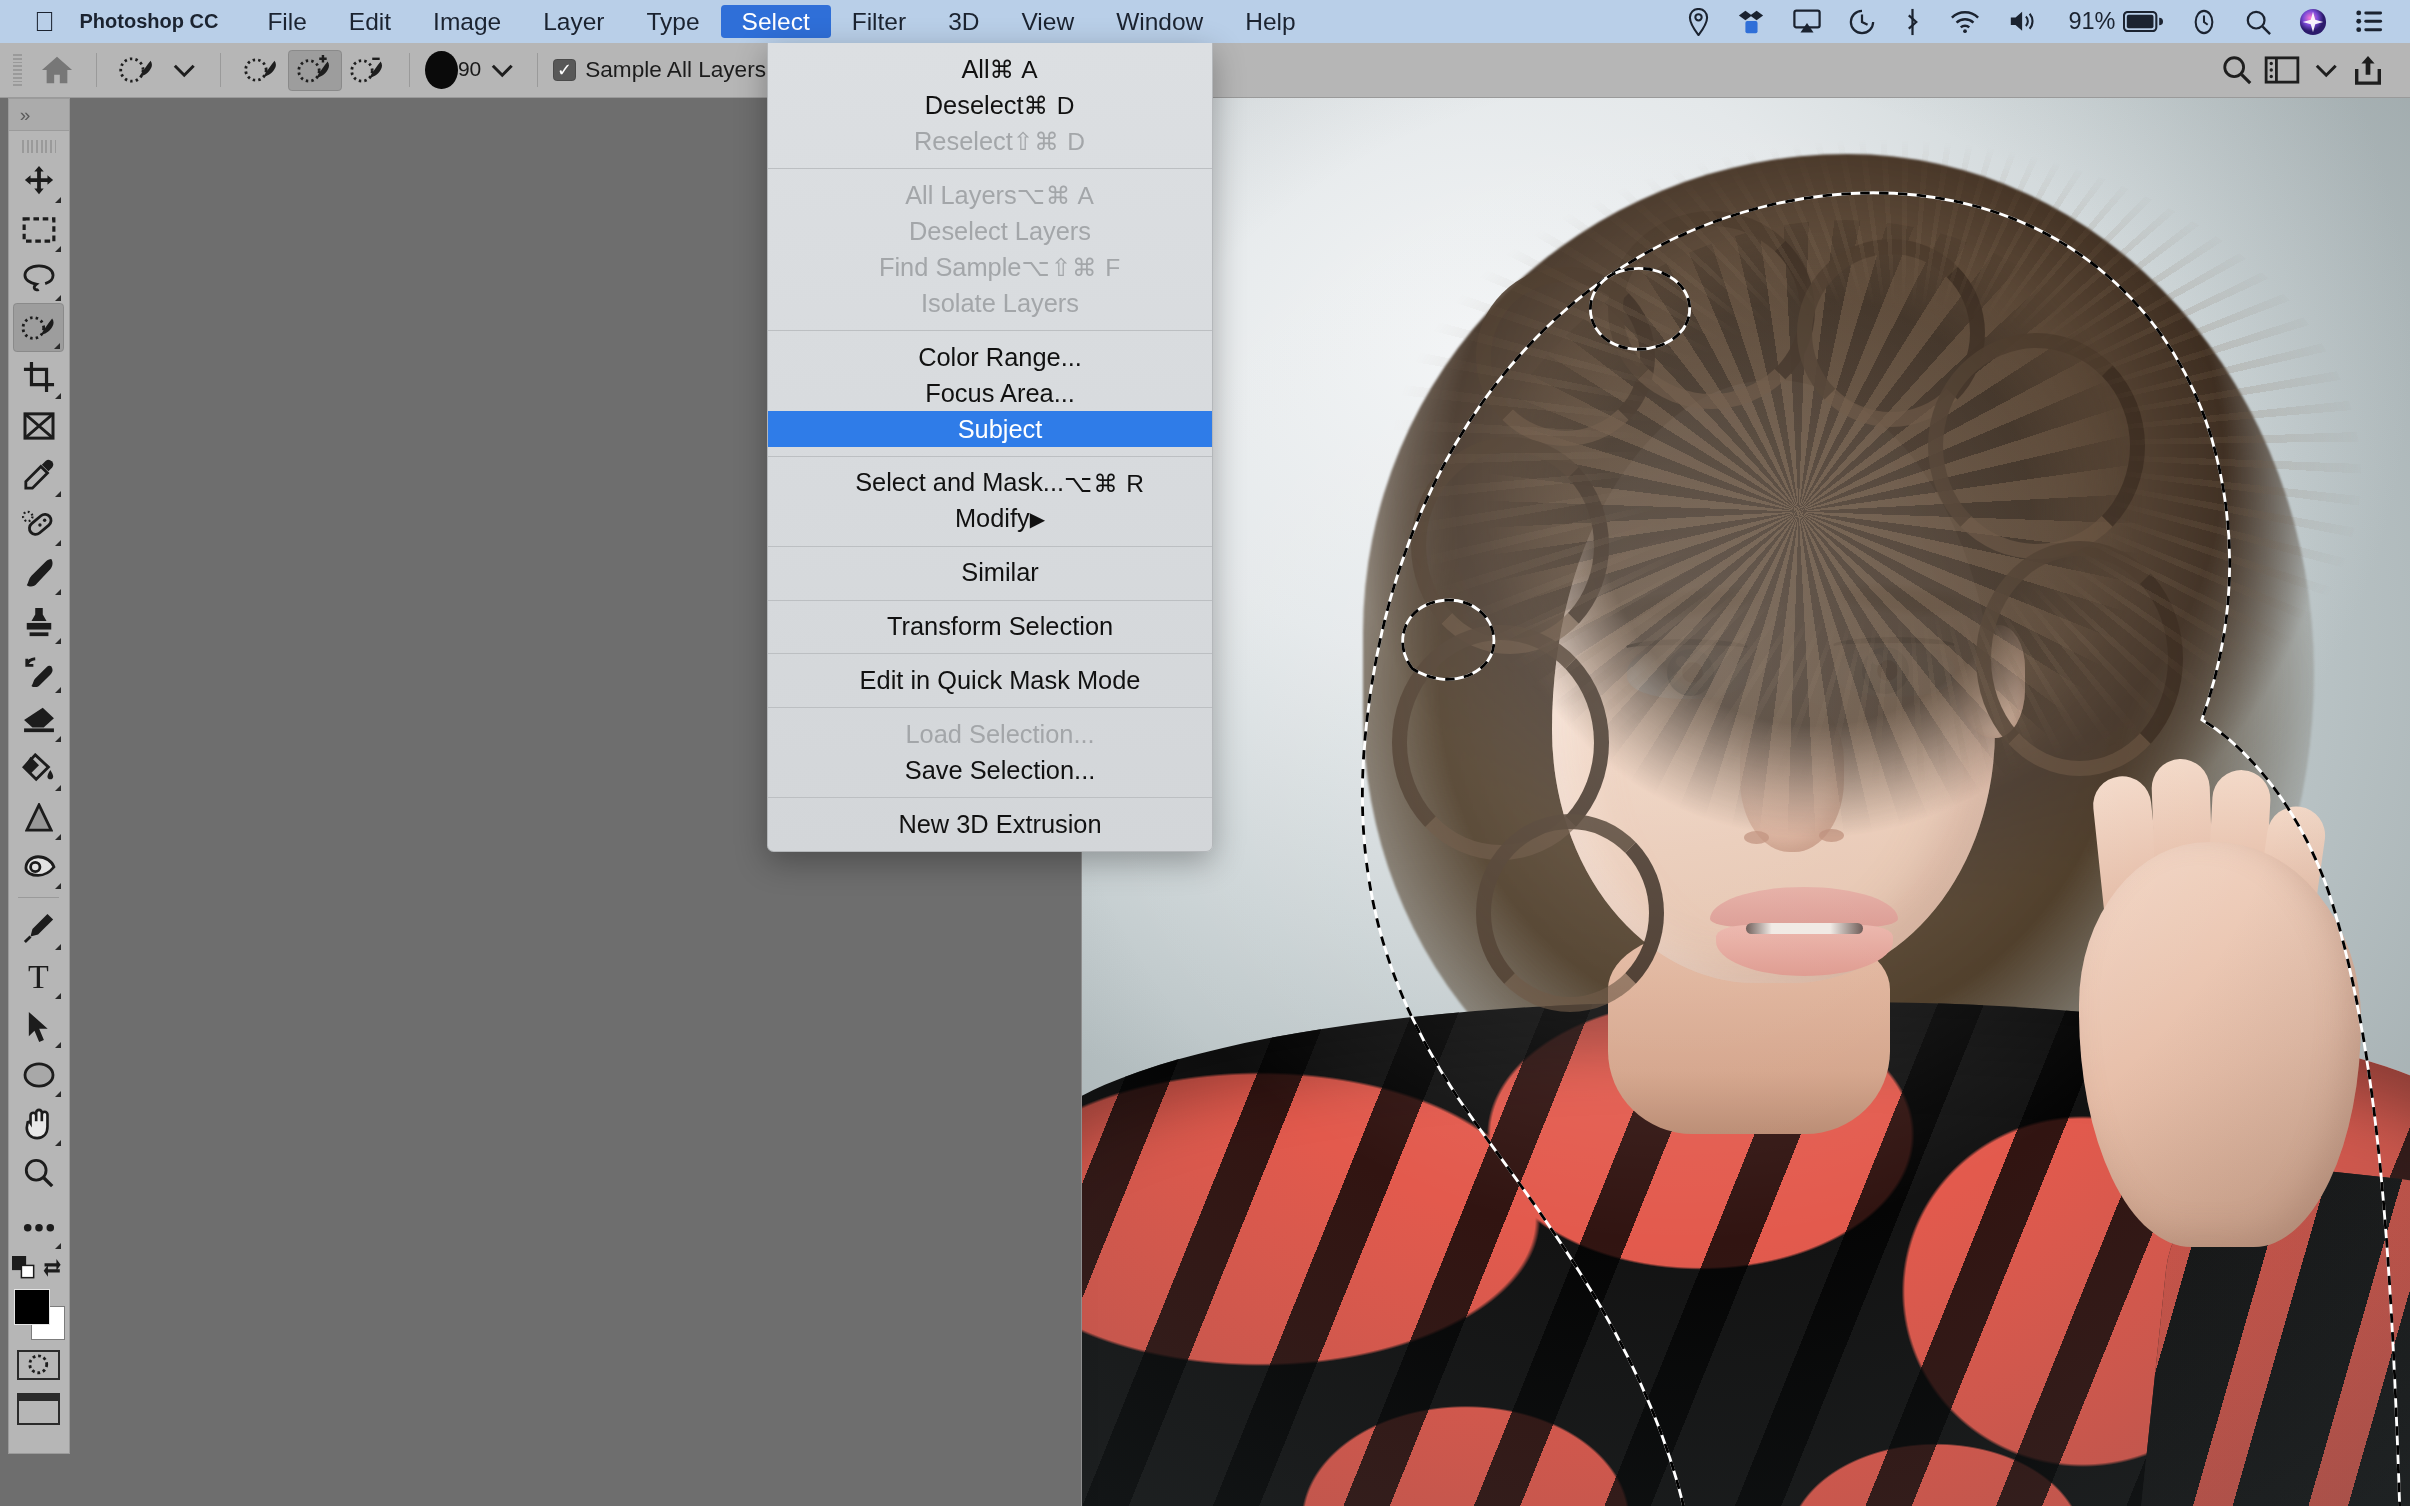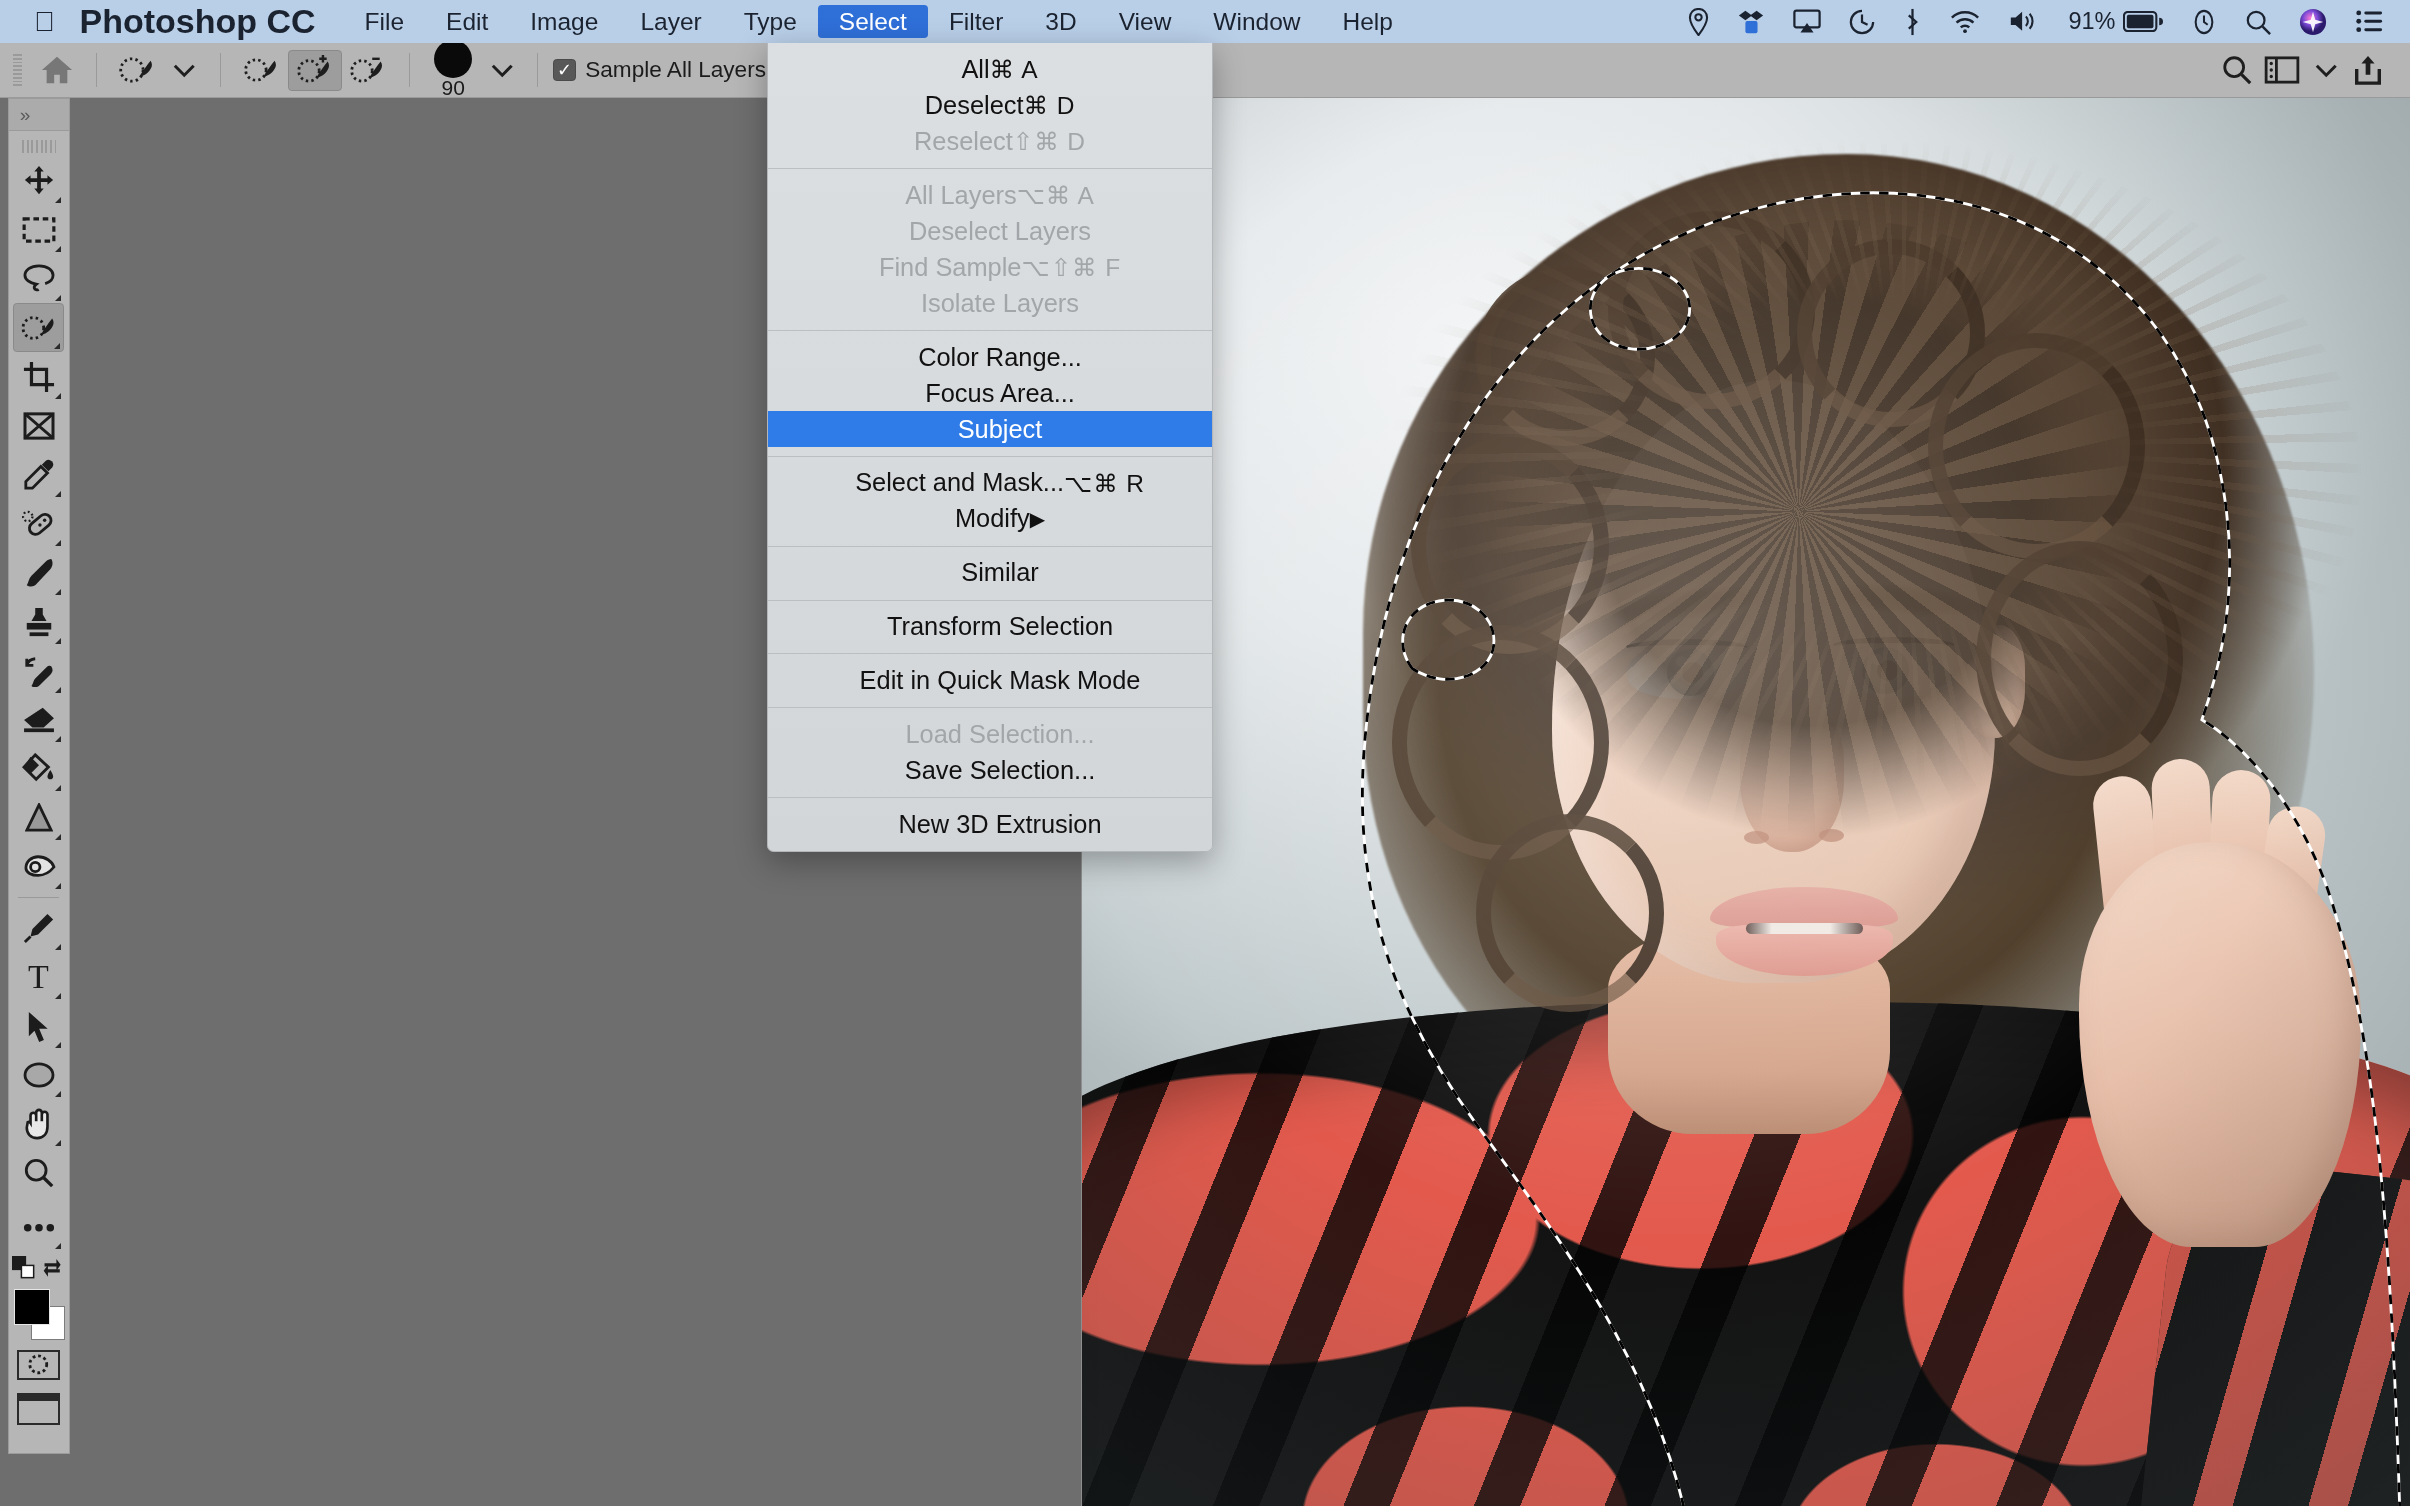--- a/index.html
+++ b/index.html
@@ -13,21 +13,21 @@
   
   #menubar {
     position: absolute; top: 0; left: 0;
     width: 2411px; height: 43px;
     background: #b9cfe8;
     display: flex; align-items: center;
     font-size: 24.5px; color: #1b2330;
     z-index: 60;
   }
   #menubar .apple { padding: 0 24.5px 0 34px; font-size: 28px; line-height: 1; }
-  #menubar .appname { font-weight: bold; font-size: 34px; padding: 0 28px 0 0; }
+  #menubar .appname { font-weight: bold; font-size: 20px; padding: 0 28px 0 0; }
   #menubar .mitem { padding: 2.8px 21px; border-radius: 3.8px; white-space: nowrap; }
   #menubar .mitem.active { background: #2f6fd8; color: #ffffff; }
   #menubar .spacer { flex: 1 1 auto; }
   #statusicons { display: flex; align-items: center; gap: 28px; padding-right: 28px; }
   #statusicons .si { display: flex; align-items: center; height: 43px; }
   #statusicons .batt-pct { font-size: 23.5px; margin-right: 1.9px; }
 
   
   #optionsbar {
     position: absolute; top: 43px; left: 0;
@@ -40,21 +40,21 @@
   #optionsbar .grip {
     width: 9.4px; height: 32px; margin: 0 11.3px 0 13px;
     background: repeating-linear-gradient(to bottom,#9a9a9a 0 1.9px,transparent 1.9px 3.8px);
   }
   #optionsbar .ob-sep { width: 0.9px; height: 34px; background: #9a9a9a; margin: 0 15px; }
   .ob-btn {
     display: flex; align-items: center; justify-content: center;
     height: 41px; min-width: 41px; border-radius: 3.8px; padding: 0 5.6px;
   }
   .ob-btn.sel { background: #9d9d9d; border: 0.9px solid #8a8a8a; }
-  .brushpreview { display:flex; flex-direction:column; align-items:center; justify-content:center; width:56px; }
+  .brushpreview { display:flex; flex-direction:row; align-items:center; justify-content:center; width:56px; }
   .brushdot { width:38px;height:38px;border-radius:50%;background:#0a0a0a; }
   .brushnum { font-size:21px; color:#1a1a1a; margin-top:-1.9px; }
   .chk-wrap { display:flex; align-items:center; gap:9.4px; font-size:22.6px; color:#1c1c1c; white-space:nowrap; }
   .chk {
     width: 22.6px; height: 22.6px; border-radius: 3.8px;
     border: 0.9px solid #6f6f6f; background: #cfcfcf;
     display:flex; align-items:center; justify-content:center;
     font-size:18px; color:#fff; line-height:1;
   }
   .chk.on { background:#585858; border-color:#4a4a4a; }

